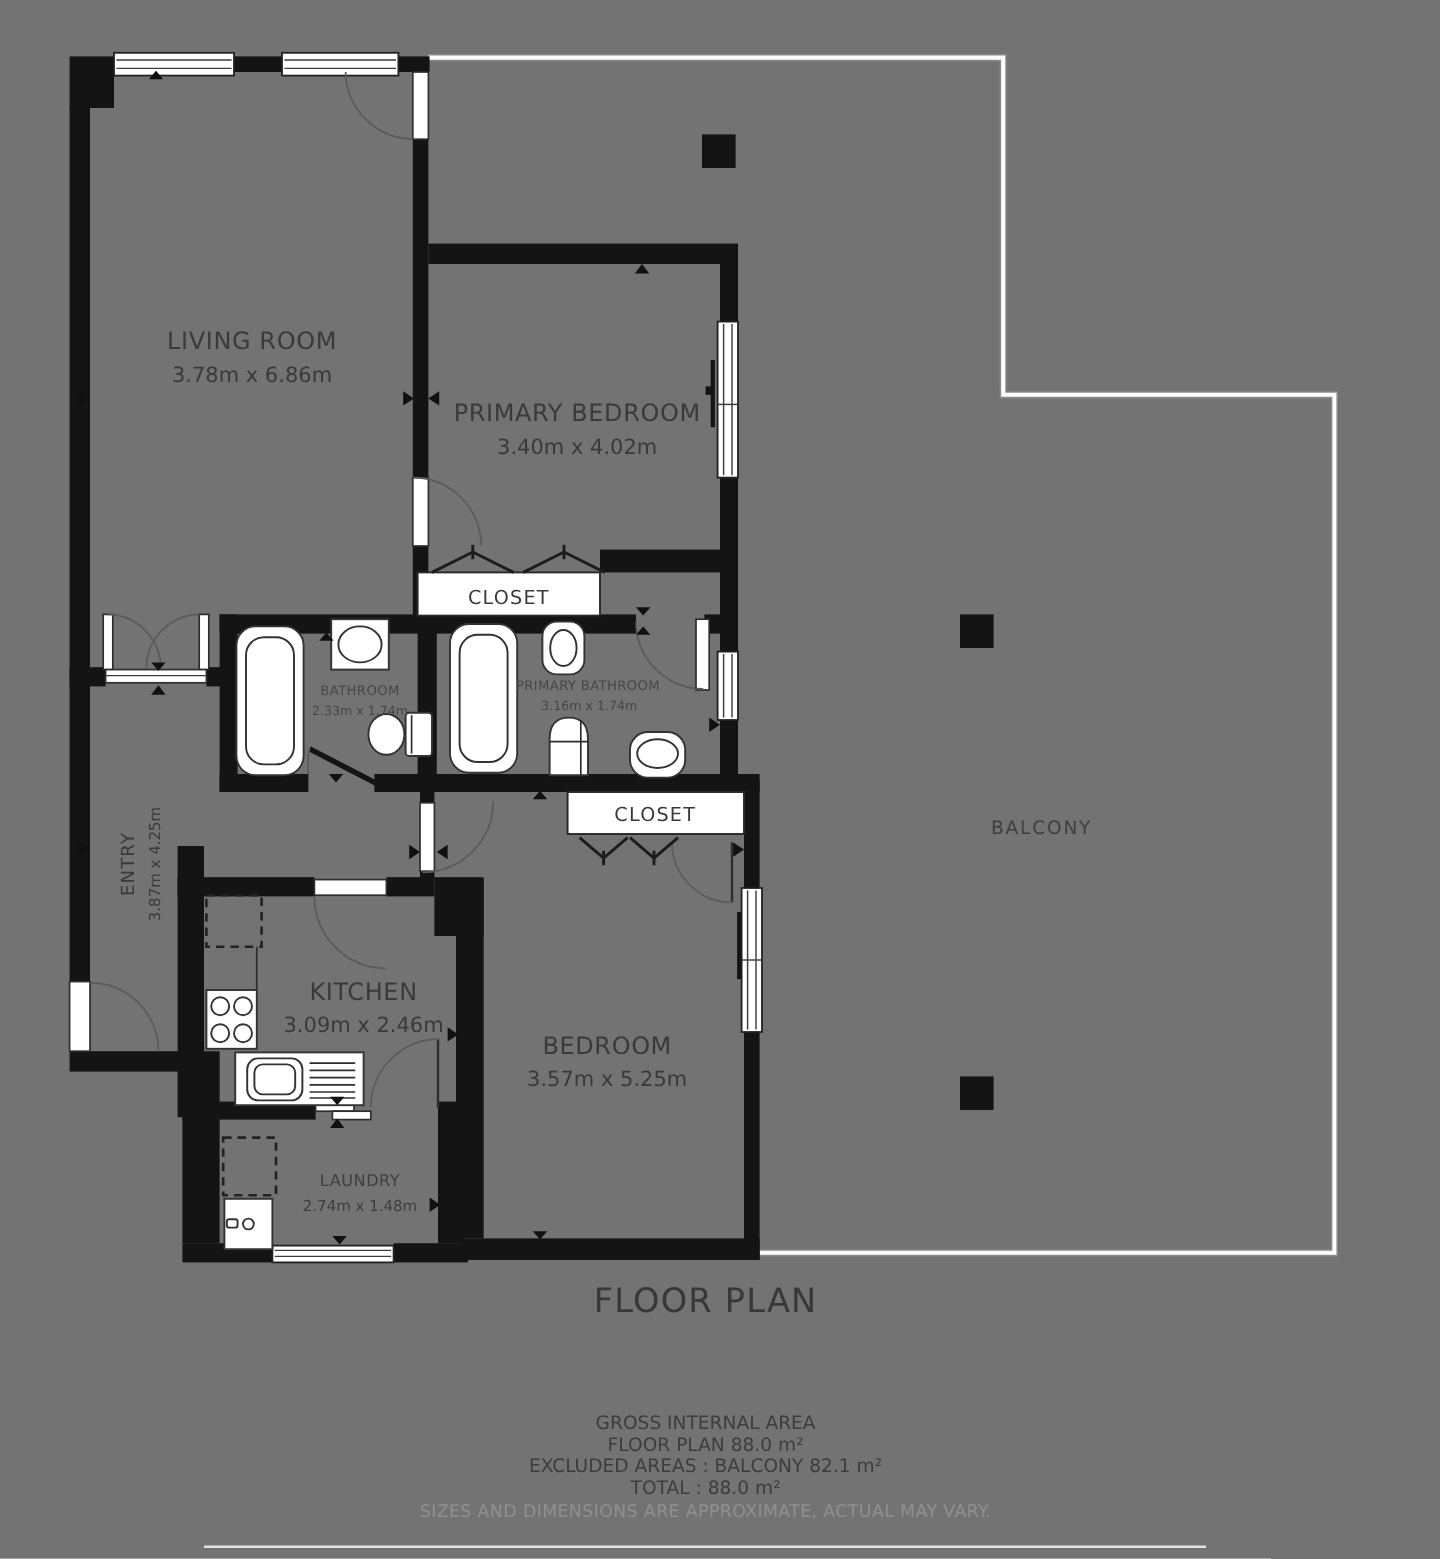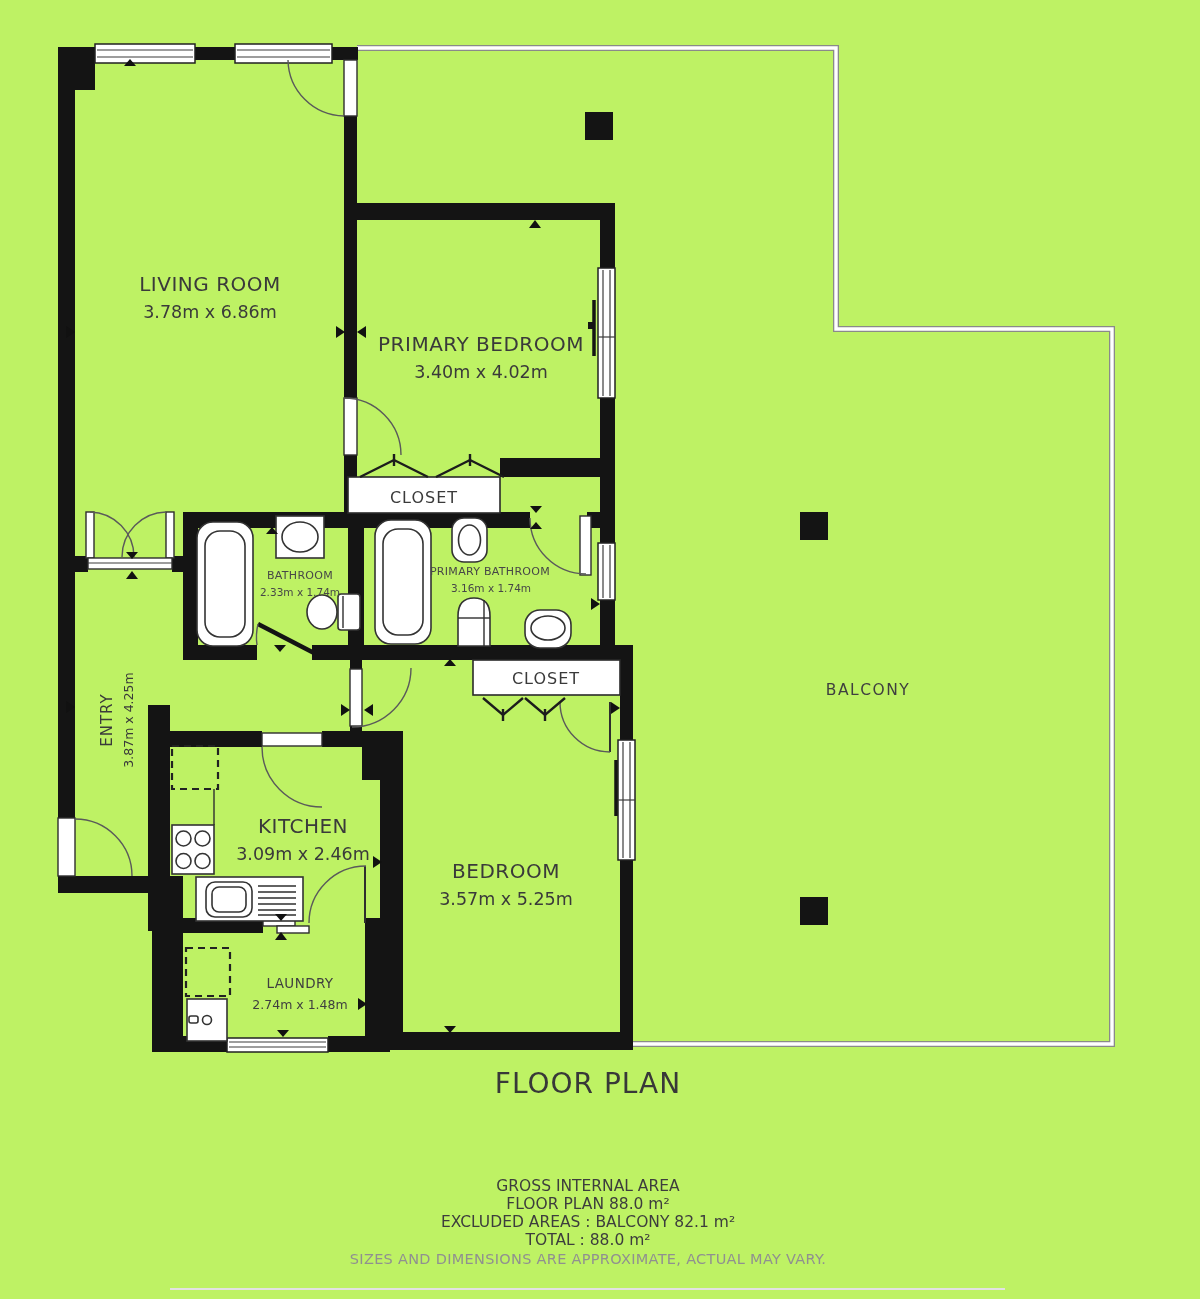--- a/index.html
+++ b/index.html
@@ -1,16 +1,16 @@
 <!DOCTYPE html>
 <html><head>
 <meta charset="utf-8">
 <style>
   html,body{margin:0;padding:0;background:#ffffff;}
-  .page{position:relative;width:1200px;height:1299px;background:#bef264;overflow:hidden;
+  .page{position:relative;width:1200px;height:1299px;background:#737373;overflow:hidden;
         font-family:"DejaVu Sans","Liberation Sans",sans-serif;}
   svg{display:block;}
   text{font-family:"DejaVu Sans","Liberation Sans",sans-serif;fill:#3a3a3a;}
   .room-lg{font-size:20px;letter-spacing:.5px;}
   .room-dim-lg{font-size:17.5px;}
   .room-md{font-size:16px;letter-spacing:1px;}
   .room-sm{font-size:11px;letter-spacing:.3px;fill:#474747;}
   .room-sm2{font-size:10.5px;fill:#474747;}
   .laundry-n{font-size:13.5px;letter-spacing:.4px;fill:#3f3f3f;}
   .laundry-d{font-size:12.5px;fill:#3f3f3f;}

